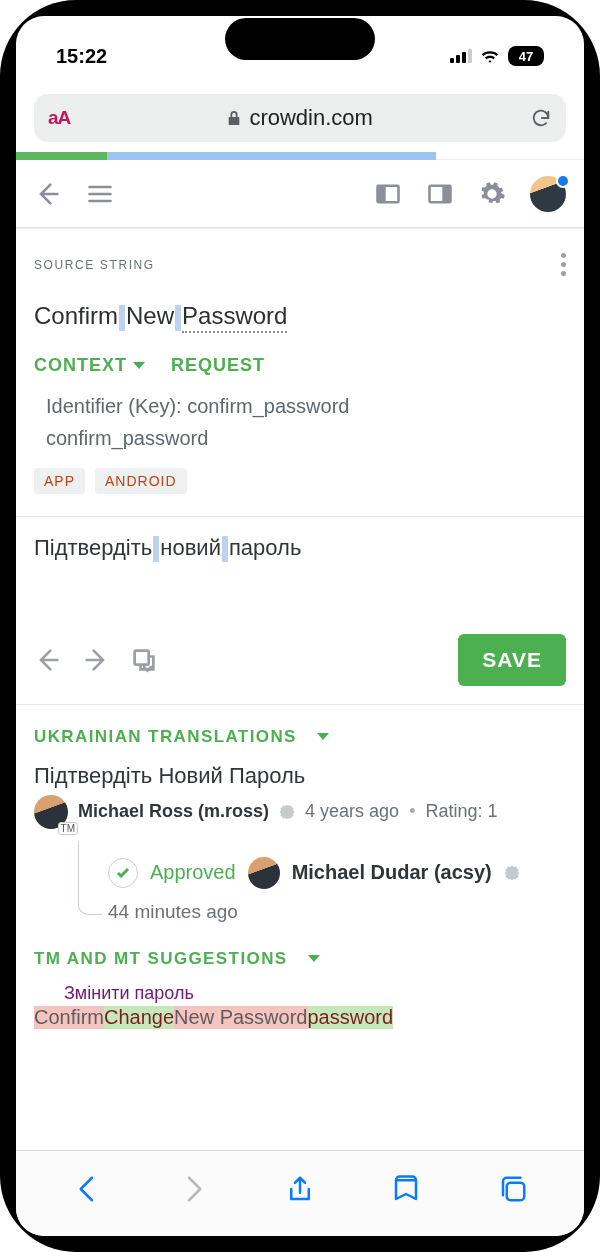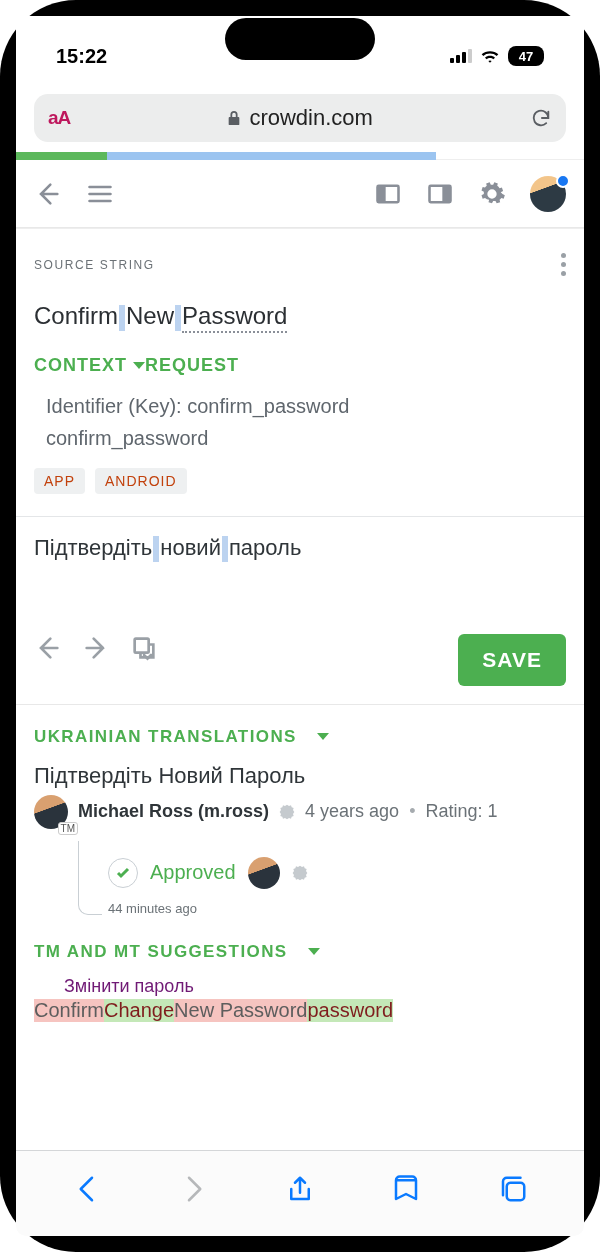--- a/index.html
+++ b/index.html
@@ -15,21 +15,21 @@
       height: 1252px;
       background: #000;
       border-radius: 76px;
       padding: 16px;
       position: relative;
     }
     .phone-screen {
       width: 100%;
       height: 100%;
       background: #fff;
-      border-radius: 10px;
+      border-radius: 28px;
       overflow: hidden;
       position: relative;
       display: flex;
       flex-direction: column;
     }
     .dynamic-island {
       position: absolute;
       top: 18px;
       left: 50%;
       transform: translateX(-50%);
@@ -162,20 +162,21 @@
       padding: 16px 18px 10px;
       font-size:24px;
       color:#2b2f33;
     }
     .tokenized-word { position:relative; padding-bottom:2px;}
     .tokenized-word.dotted { border-bottom:2px dotted #8a8f98;}
     .sep-marker { display:inline-block; width:6px; height:26px; background:#bcd3f0; vertical-align:middle; margin:0 1px;}
     .context-row {
       padding: 14px 18px 8px;
       display:flex;
+      gap: 26px;
       color:#4caf50;
       font-size:18px;
       font-weight:600;
       letter-spacing:1px;
     }
     .ctx-btn { display:flex; align-items:center; gap:6px;}
     .caret-down { width:0;height:0;border-left:6px solid transparent;border-right:6px solid transparent;border-top:7px solid #4caf50;}
     .meta-block {
       padding: 6px 30px 10px;
       color:#5f666d;
@@ -189,21 +190,21 @@
       padding:5px 10px; border-radius:4px;
     }
     .editor-area {
       border-top:1px solid #e4e6e8;
       padding: 18px 18px 64px;
       font-size:22px;
       color:#2f3539;
     }
     .translation-toolbar {
       display:flex;
-      align-items:flex-start;
+      align-items:center;
       gap: 20px;
       padding: 8px 18px 18px;
       border-bottom:1px solid #e8e8e8;
     }
     .tb-spacer { flex:1; }
     .tbicon { width:28px; height:28px; stroke:#9aa0a6; stroke-width:2.3; fill:none;}
     .save-btn {
       background:#4caf50; color:#fff;
       font-size:21px; font-weight:700; letter-spacing:1px;
       padding:14px 24px; border-radius:6px; border:none;
@@ -238,21 +239,21 @@
       display:flex; align-items:center; gap:12px;
       padding: 16px 18px 0 92px;
       font-size:20px;
     }
     .approved-pill {
       width:30px; height:30px; border-radius:50%;
       border:1px solid #c9cfd4; display:flex; align-items:center; justify-content:center;
     }
     .check-green { width:16px; height:16px; stroke:#4caf50; stroke-width:3; fill:none;}
     .approved-label { color:#4caf50; }
-    .approved-time { padding: 12px 18px 4px 92px; color:#6b7277; font-size:13px;}
+    .approved-time { padding: 12px 18px 4px 92px; color:#6b7277; font-size:19px;}
     .mt-section { padding-bottom:40px;}
     .tm-suggest { padding: 0 18px; font-size:18px; color:#701a75;margin-left:30px;}
     .diff-row { padding: 2px 18px 0; font-size:20px; display:flex; gap:0;}
     .diff-del { background:#f6c4c0; color:#5d5d5d;}
     .diff-add { background:#c4e8b8; color:#7f1d1d;}
     .safari-toolbar {
       position:absolute; bottom:0; left:0; right:0;
       height:86px;
       border-top:1px solid #d4d6d8;
       background:#fbfbfb;
@@ -415,20 +416,21 @@
     <div class="rel-wrap">
       <div class="connector"></div>
       <div class="approved-row">
         <div class="approved-pill">
           <svg class="check-green" viewBox="0 0 16 16">
               <path d="M3 8l3 3 7-7"></path>
             </svg>
         </div>
         <span class="approved-label">Approved</span>
         <div class="small-avatar" style="width:32px;height:32px;"></div>
+        <span class="author-name">Michael Dudar (acsy)</span>
         <svg class="verified-icon" viewBox="0 0 24 24">
             <path d="M12 1l3 2 3-1 1 3 3 1-1 3 2 3-2 3 1 3-3 1-1 3-3-1-3 2-3-2-3 1-1-3-3-1 1-3-2-3 2-3-1-3 3-1 1-3 3 1zM10 15l-3-3 1-1 2 2 5-5 1 1z"></path>
           </svg>
       </div>
       <div class="approved-time">44 minutes ago</div>
     </div>
 
     <div class="mt-section">
       <div class="section-heading">
         <span>TM AND MT SUGGESTIONS</span>

